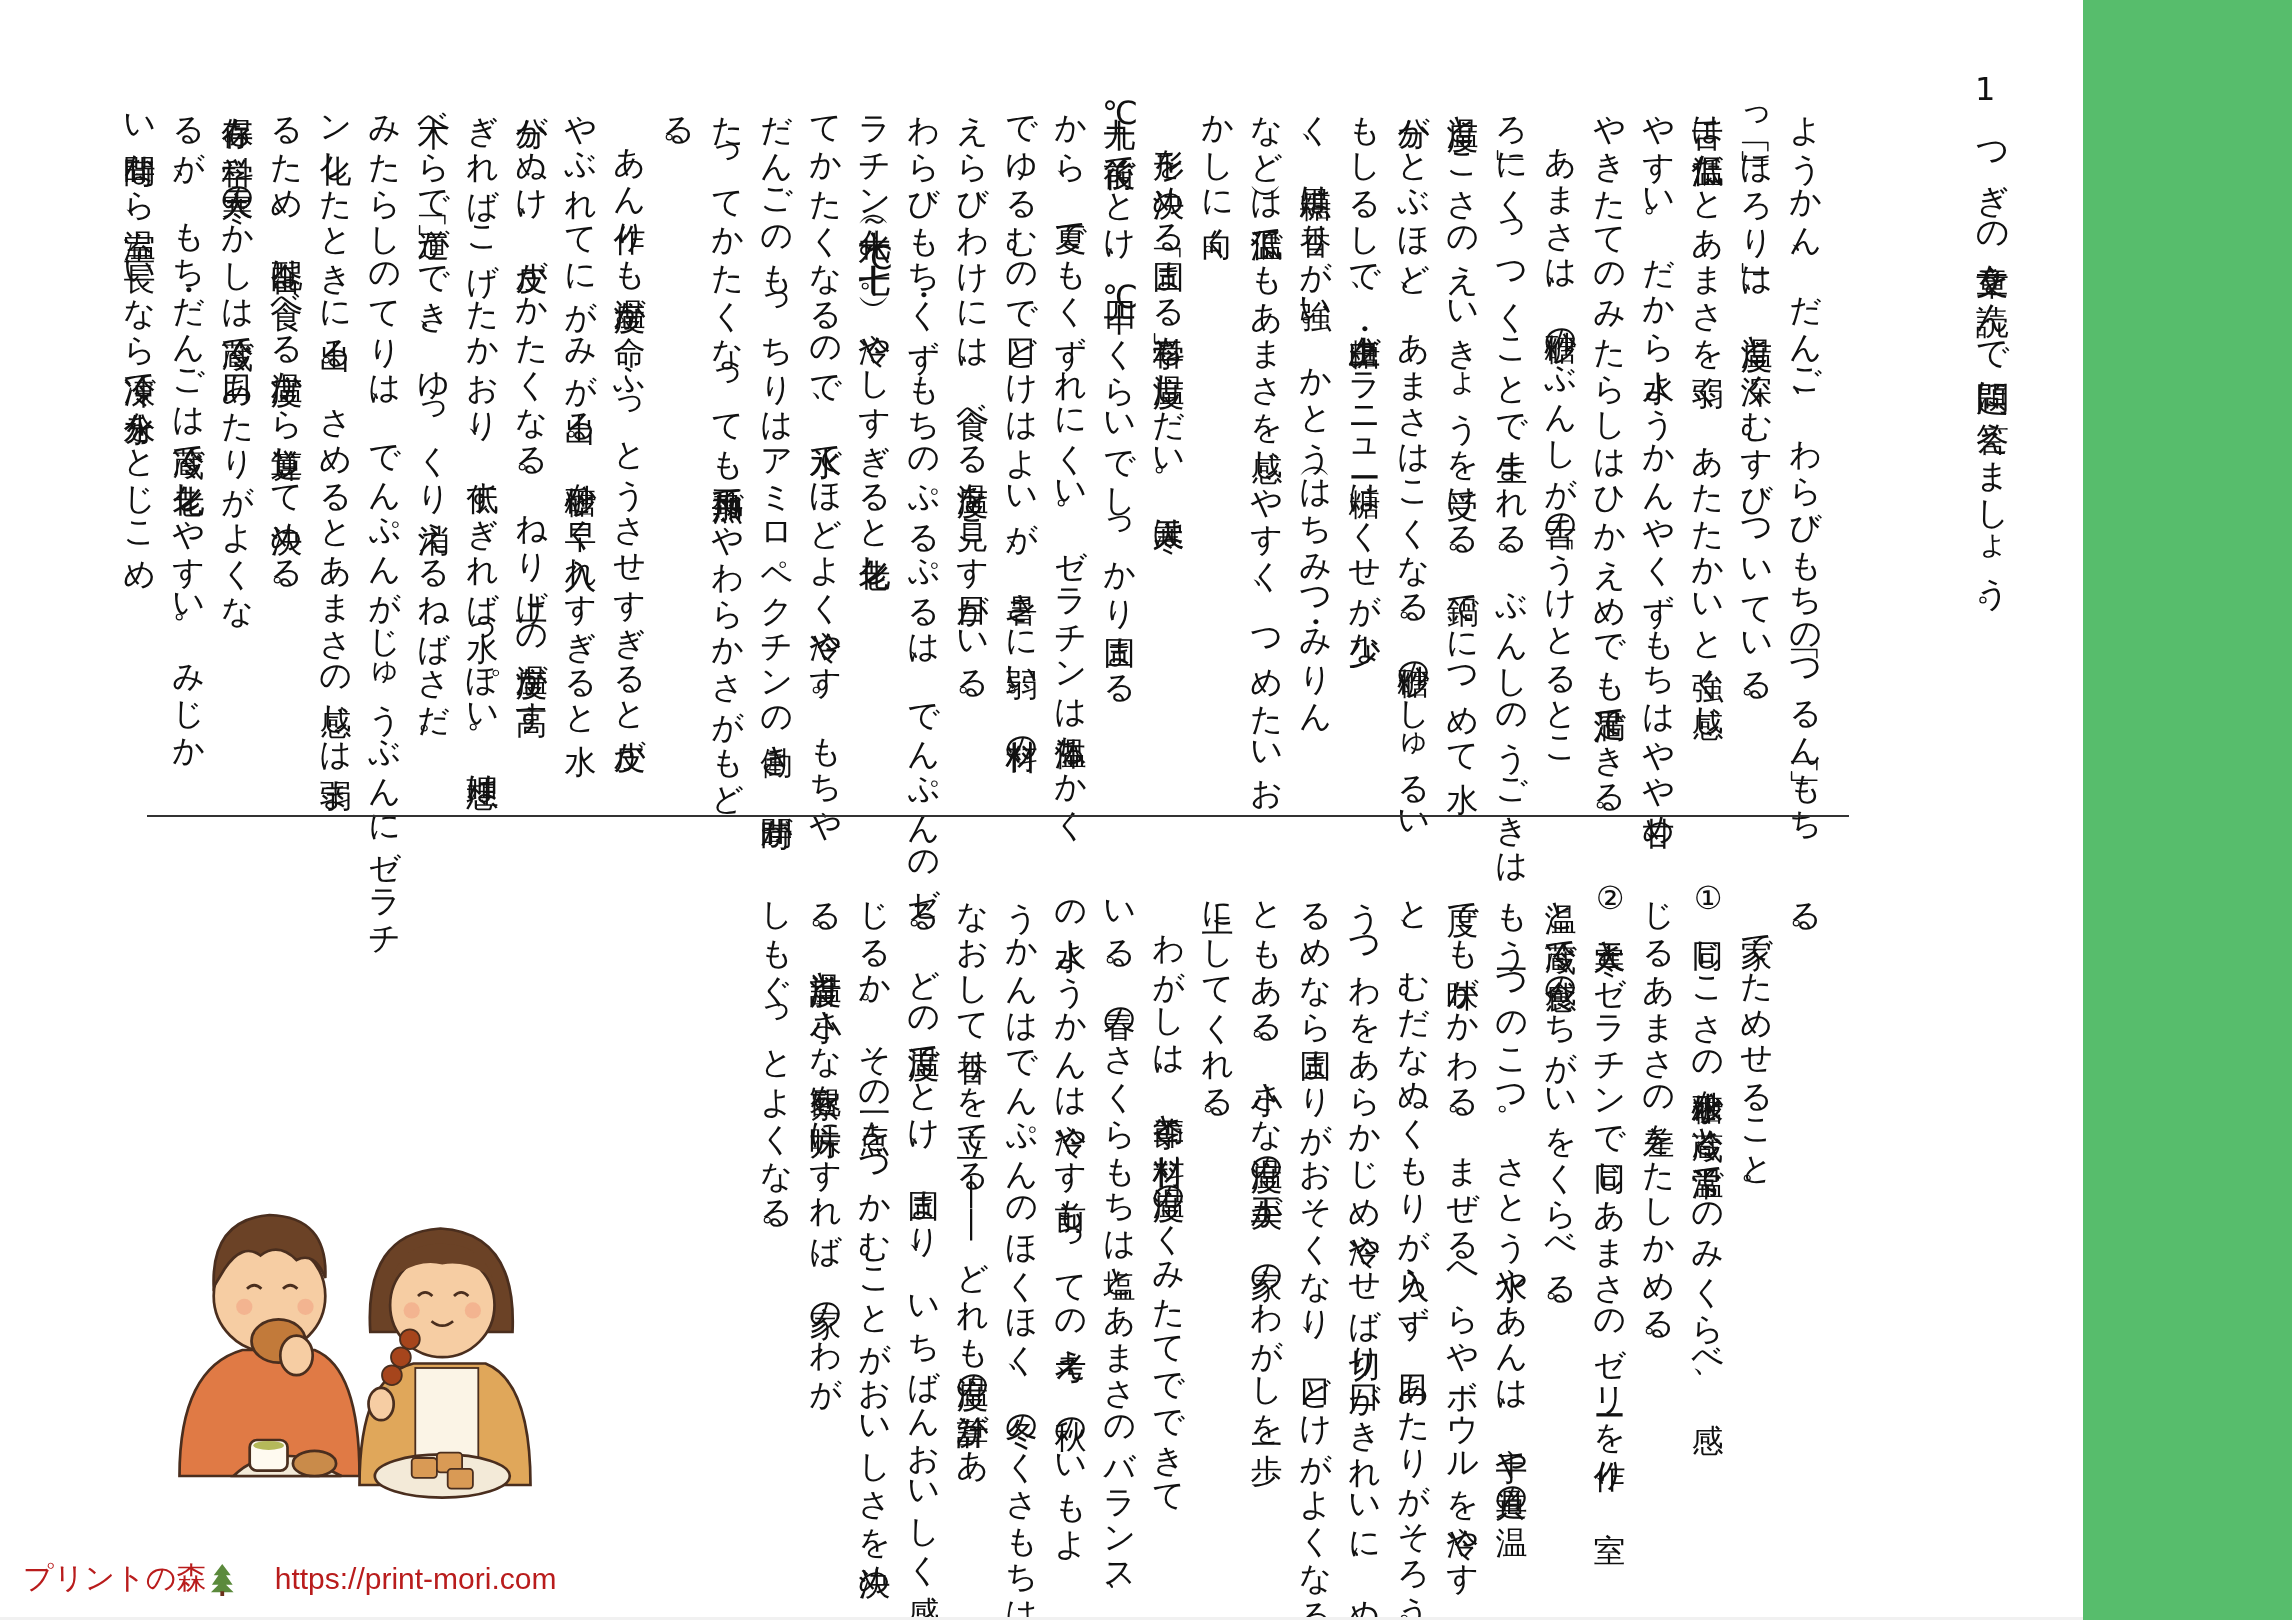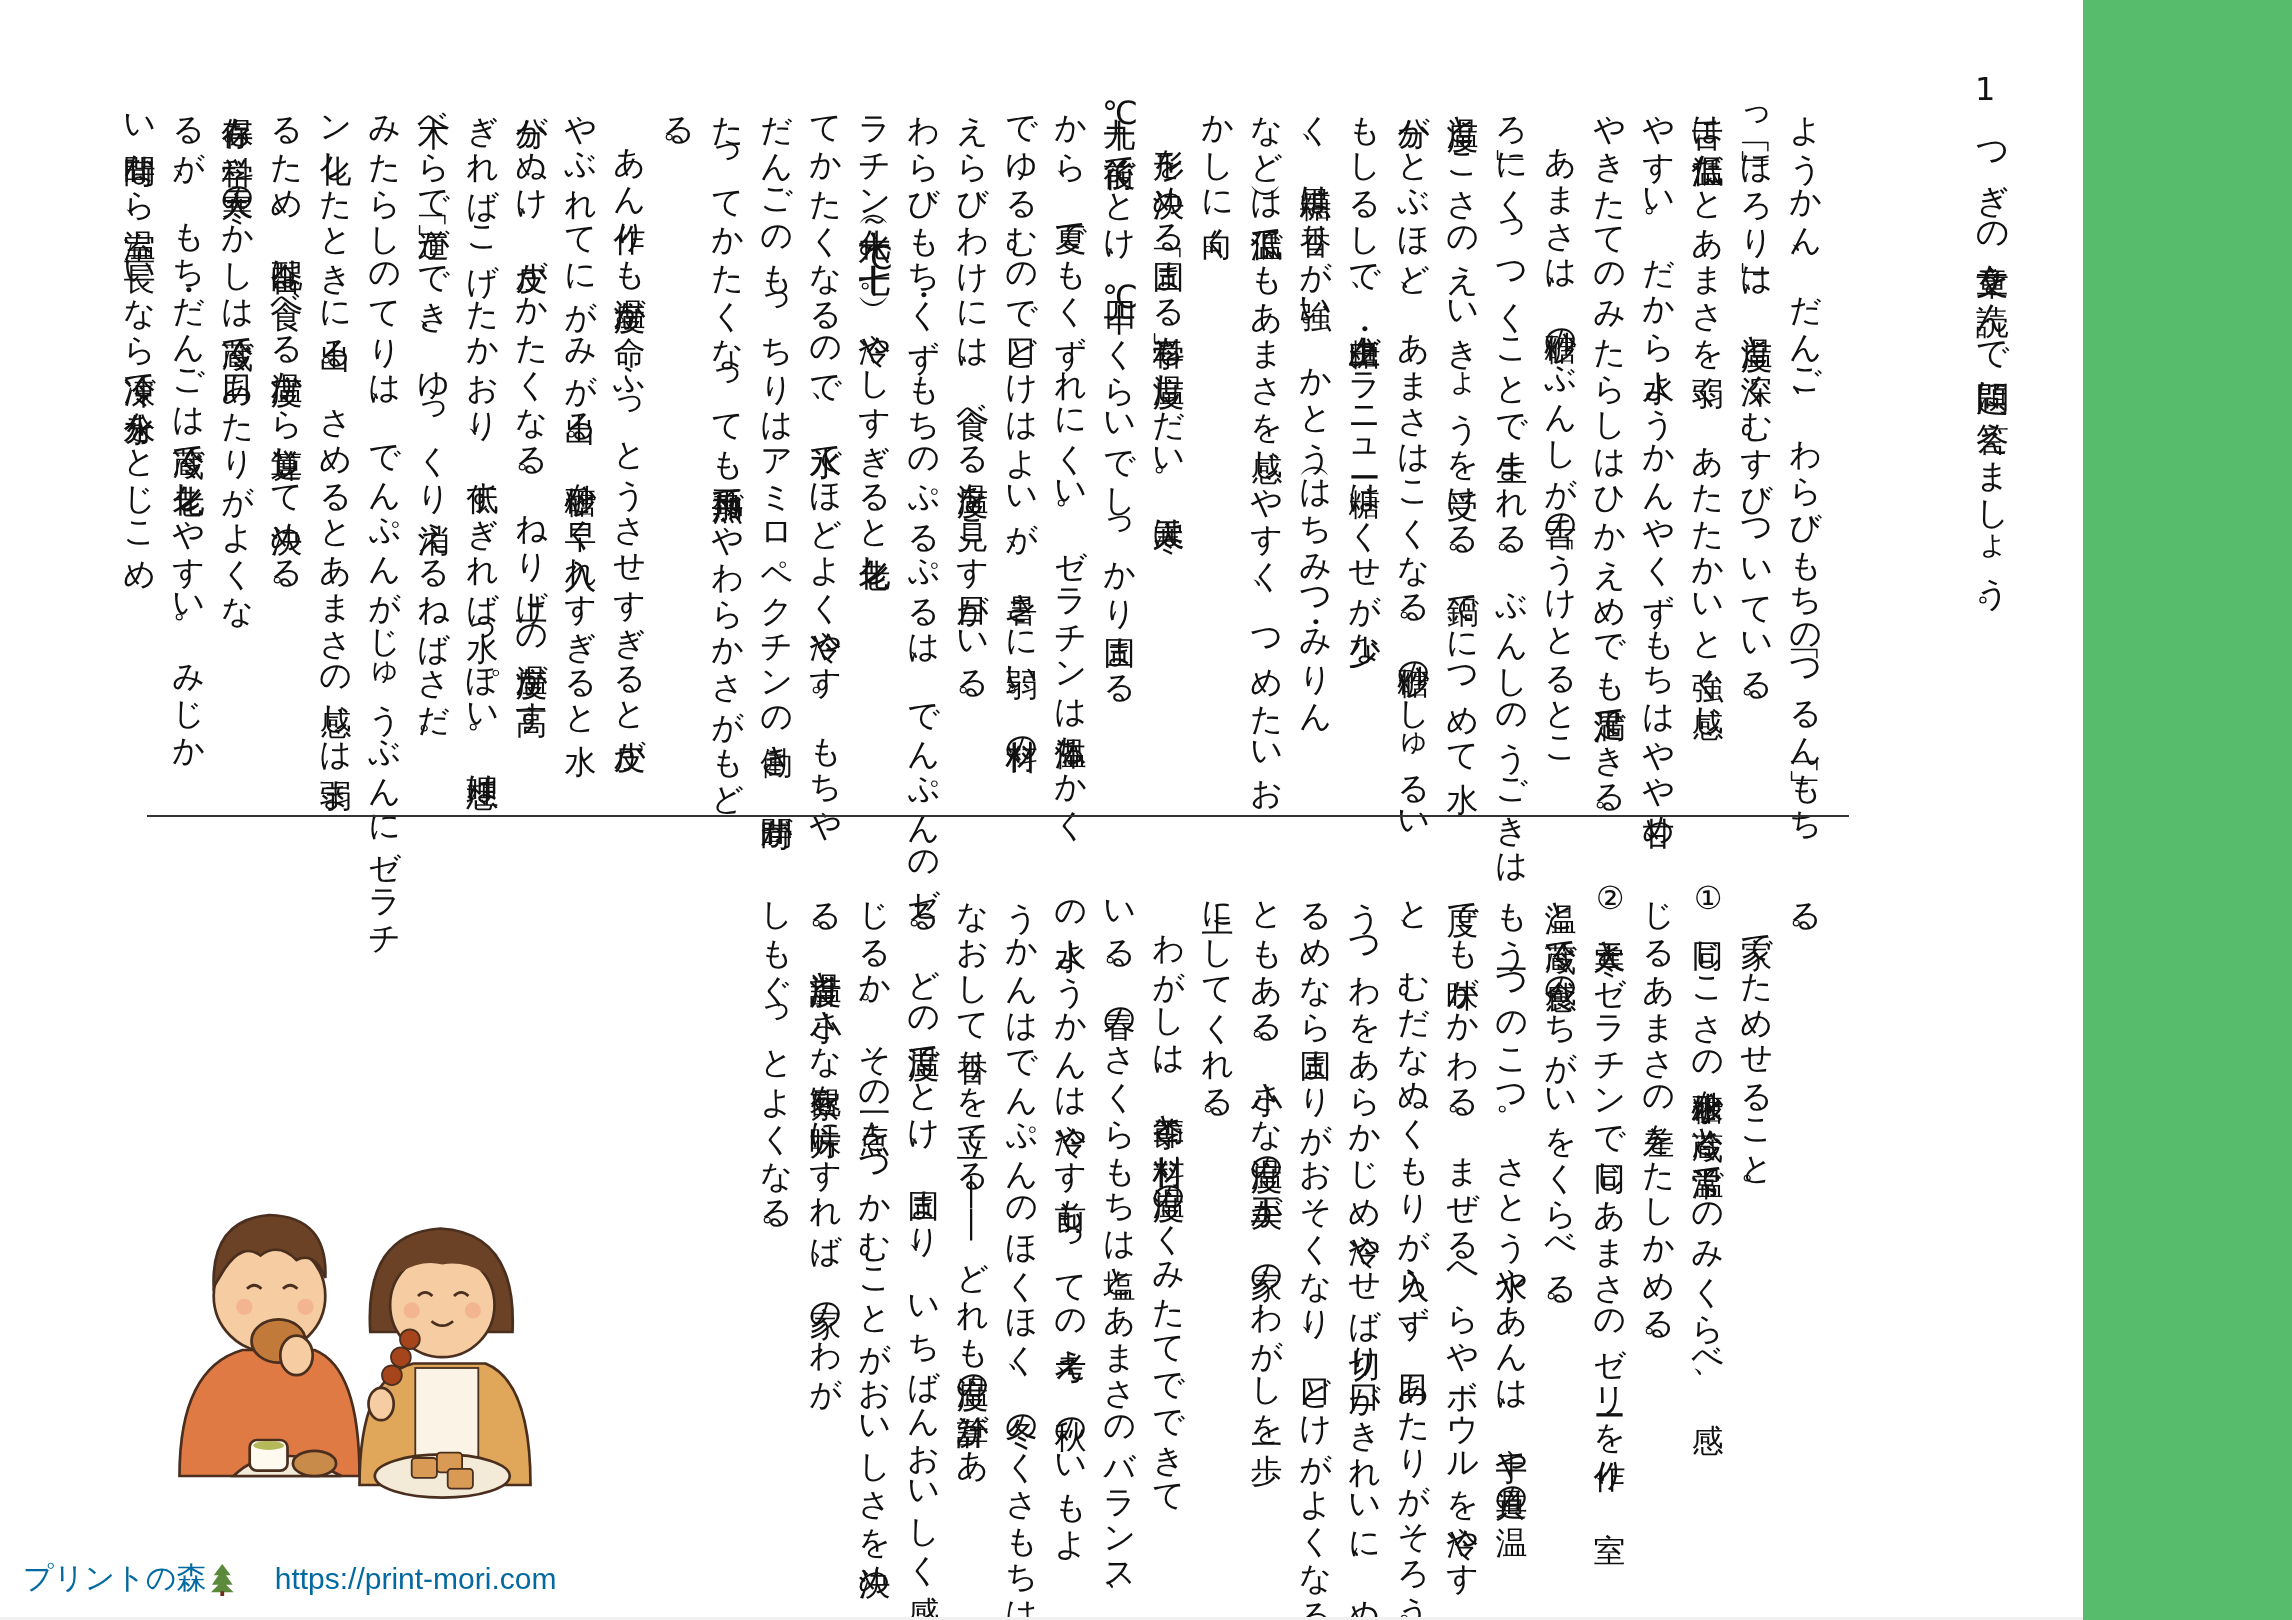--- a/index.html
+++ b/index.html
@@ -32,21 +32,21 @@
     color:#111;
   }
   .passage p { margin:0; white-space:pre; }
   .passage-top { right:462px; top:93px; height:647px; }
   .passage-bottom { right:462px; top:879px; height:647px; }
   .divider {
     position:absolute; left:147px; top:815px; width:1702px; height:1.9px; background:#333;
   }
   .illustration { position:absolute; left:160px; top:1179px; width:390px; height:342px; }
   .footer {
-    position:absolute; left:23px; top:1558px; font-size:30px; color:#0369a1;
+    position:absolute; left:23px; top:1558px; font-size:30px; color:#b91c1c;
     font-family: "Liberation Sans", "DejaVu Sans", sans-serif;
   }
   .footer span { vertical-align:middle; }
   .tree-icon { display:inline-block; width:28.5px; height:34px; vertical-align:middle; margin:0 3.8px 0 1.9px; }
   .footer-url { margin-left:34px; }
   .bottom-bar { position:absolute; left:0; top:1617px; width:2083px; height:3.8px; background:#f1f1f1; }
 </style>
 </head>
 <body>
 

